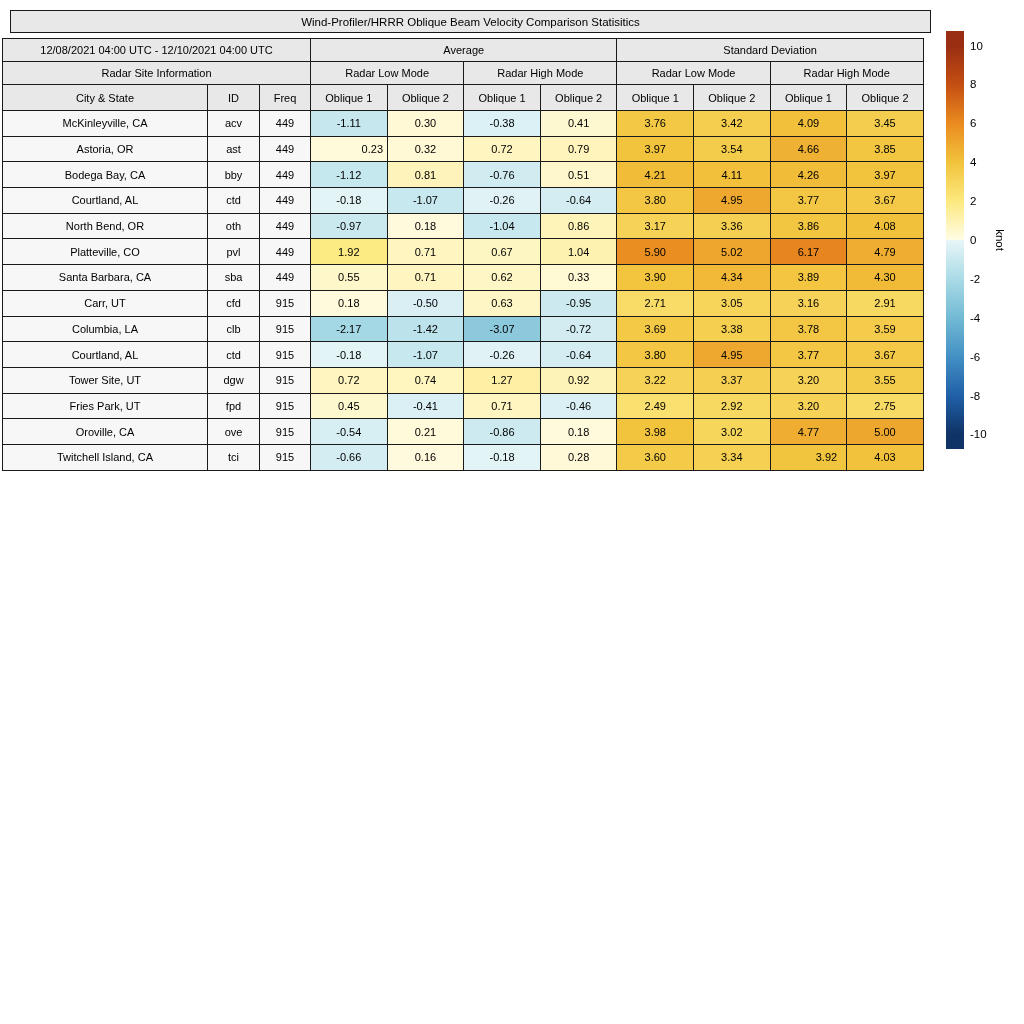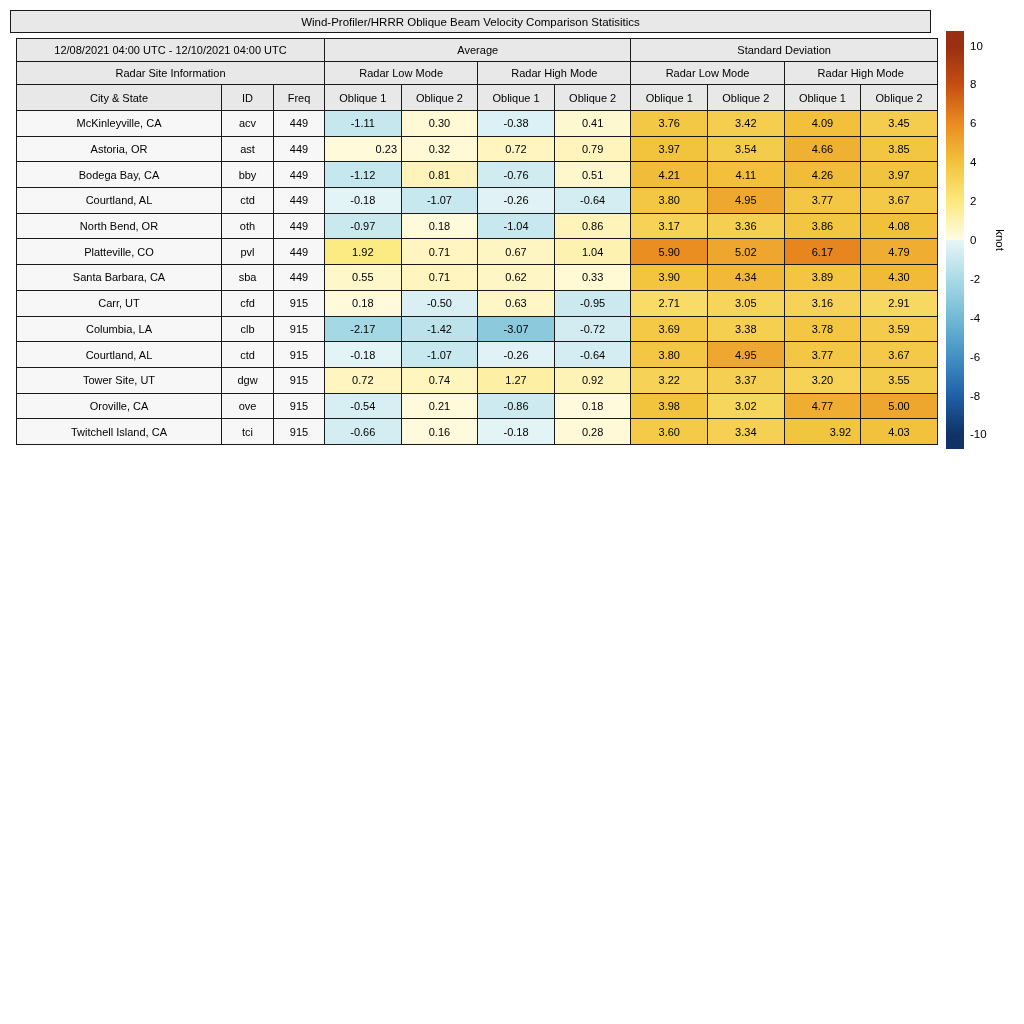--- a/index.html
+++ b/index.html
@@ -2,21 +2,21 @@
 <html><head>
 <meta charset="utf-8">
 <style>
   html,body{margin:0;padding:0;background:#ffffff;}
   .figure{position:relative;width:1024px;height:828px;background:#ffffff;
           font-family:"Liberation Sans", sans-serif;color:#000;}
   .title-bar{position:absolute;left:10px;top:10px;width:921px;height:23px;
              box-sizing:border-box;border:1px solid #1a1a1a;background:#e8e8e8;
              display:flex;align-items:center;justify-content:center;
              font-size:11.5px;}
-  table.stats-table{position:absolute;left:16px;top:38px;width:921px;
+  table.stats-table{position:absolute;left:2px;top:38px;width:921px;
              border-collapse:collapse;table-layout:fixed;}
   table.stats-table td{border:1px solid #1a1a1a;text-align:center;
              vertical-align:middle;font-size:11px;padding:0;overflow:hidden;
              white-space:nowrap;}
   tr.hrow td{background:#e8e8e8;}
   tr.hrow{height:23px;}
   tr.colrow{height:26px;}
   tr.datarow{height:25.7px;}
   td.labelcell{background:#f7f7f7;}
   .colorbar-wrap{position:absolute;left:946px;top:31px;width:78px;height:418px;}
@@ -213,20 +213,33 @@
           <td style="background: rgb(254, 245, 192);">0.72</td>
           <td style="background: rgb(254, 245, 191);">0.74</td>
           <td style="background: rgb(253, 240, 164);">1.27</td>
           <td style="background: rgb(254, 243, 182);">0.92</td>
           <td style="background: rgb(246, 210, 86);">3.22</td>
           <td style="background: rgb(245, 207, 81);">3.37</td>
           <td style="background: rgb(246, 210, 86);">3.20</td>
           <td style="background: rgb(244, 204, 75);">3.55</td>
         </tr>
         <tr class="datarow">
+          <td class="labelcell">Fries Park, UT</td>
+          <td class="labelcell">fpd</td>
+          <td class="labelcell">915</td>
+          <td style="background: rgb(254, 248, 206);">0.45</td>
+          <td style="background: rgb(219, 240, 244);">-0.41</td>
+          <td style="background: rgb(254, 245, 192);">0.71</td>
+          <td style="background: rgb(218, 240, 244);">-0.46</td>
+          <td style="background: rgb(250, 224, 110);">2.49</td>
+          <td style="background: rgb(247, 216, 96);">2.92</td>
+          <td style="background: rgb(246, 210, 86);">3.20</td>
+          <td style="background: rgb(248, 219, 101);">2.75</td>
+        </tr>
+        <tr class="datarow">
           <td class="labelcell">Oroville, CA</td>
           <td class="labelcell">ove</td>
           <td class="labelcell">915</td>
           <td style="background: rgb(215, 239, 243);">-0.54</td>
           <td style="background: rgb(255, 250, 218);">0.21</td>
           <td style="background: rgb(205, 234, 240);">-0.86</td>
           <td style="background: rgb(255, 250, 220);">0.18</td>
           <td style="background: rgb(242, 195, 61);">3.98</td>
           <td style="background: rgb(247, 214, 92);">3.02</td>
           <td style="background: rgb(239, 173, 49);">4.77</td>

